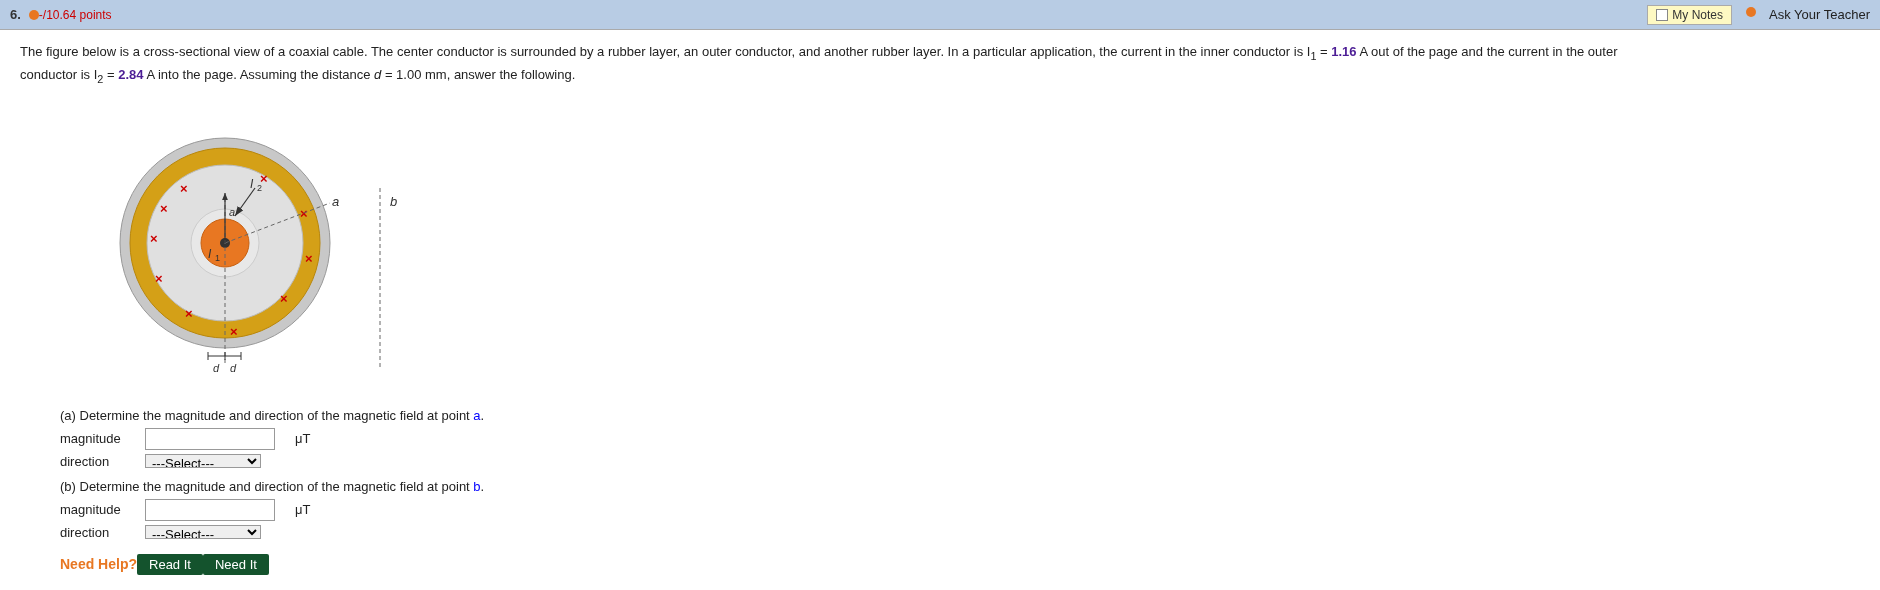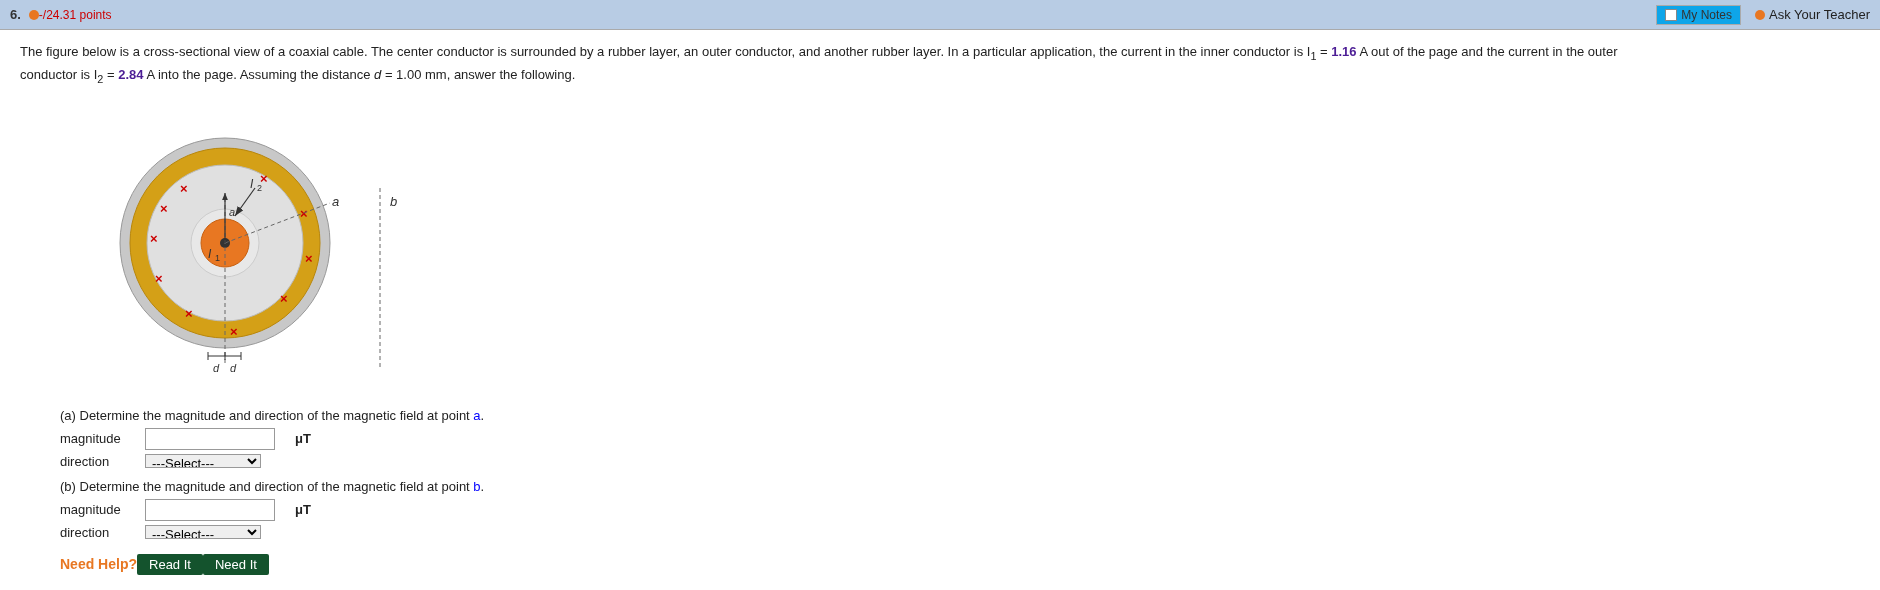--- a/index.html
+++ b/index.html
@@ -28,21 +28,21 @@
       display: flex;
       align-items: center;
       gap: 14px;
     }
     #header .my-notes-btn {
       display: flex;
       align-items: center;
       gap: 4px;
       font-size: 12px;
       color: #333;
-      background: #0ea5e9;
+      background: #fef9c3;
       border: 1px solid #aaa;
       padding: 2px 8px;
       cursor: pointer;
     }
     #header .orange-dot {
       width: 10px; height: 10px;
       background: #e87722;
       border-radius: 50%;
       display: inline-block;
     }
@@ -87,21 +87,20 @@
     }
     .input-row input[type=text] {
       width: 130px;
       height: 22px;
       border: 1px solid #999;
       font-size: 13px;
       padding: 2px 4px;
     }
     .input-row .unit {
       font-size: 13px;
-      font-weight: bold;
     }
     .input-row select {
       height: 14px;
       font-size: 13px;
       border: 1px solid #999;
       padding: 0 2px;
     }
 
     
     .need-help-row {
@@ -130,27 +129,27 @@
     .diagram-svg {
       display: block;
     }
   </style>
 </head>
 <body>
 
 <div id="header">
   <span class="question-num">6.</span>
   <span class="orange-dot"></span>
-  <span class="points">-/24.31 points</span>
+  <span class="points">-/10.64 points</span>
   <div class="header-right">
     <button class="my-notes-btn">
       <span style="width:12px;height:12px;border:1px solid #888;background:#fff;display:inline-block;"></span>
       <span>My Notes</span>
     </button>
-    <span style="display:flex;align-items:center;gap:4px;cursor:pointer;">
+    <span style="display:flex;gap:13px;cursor:pointer;">
       <span class="orange-dot"></span>
       <span>Ask Your Teacher</span>
     </span>
   </div>
 </div>
 
 <div id="main">
 
   <p class="problem-text">
     The figure below is a cross-sectional view of a coaxial cable. The center conductor is surrounded by a rubber layer, an outer conductor, and another rubber layer. In a particular application, the current in the inner conductor is I<sub>1</sub> = <span class="red">1.16</span> A out of the page and the current in the outer conductor is I<sub>2</sub> = <span class="red">2.84</span> A into the page. Assuming the distance <em>d</em> = 1.00 mm, answer the following.

